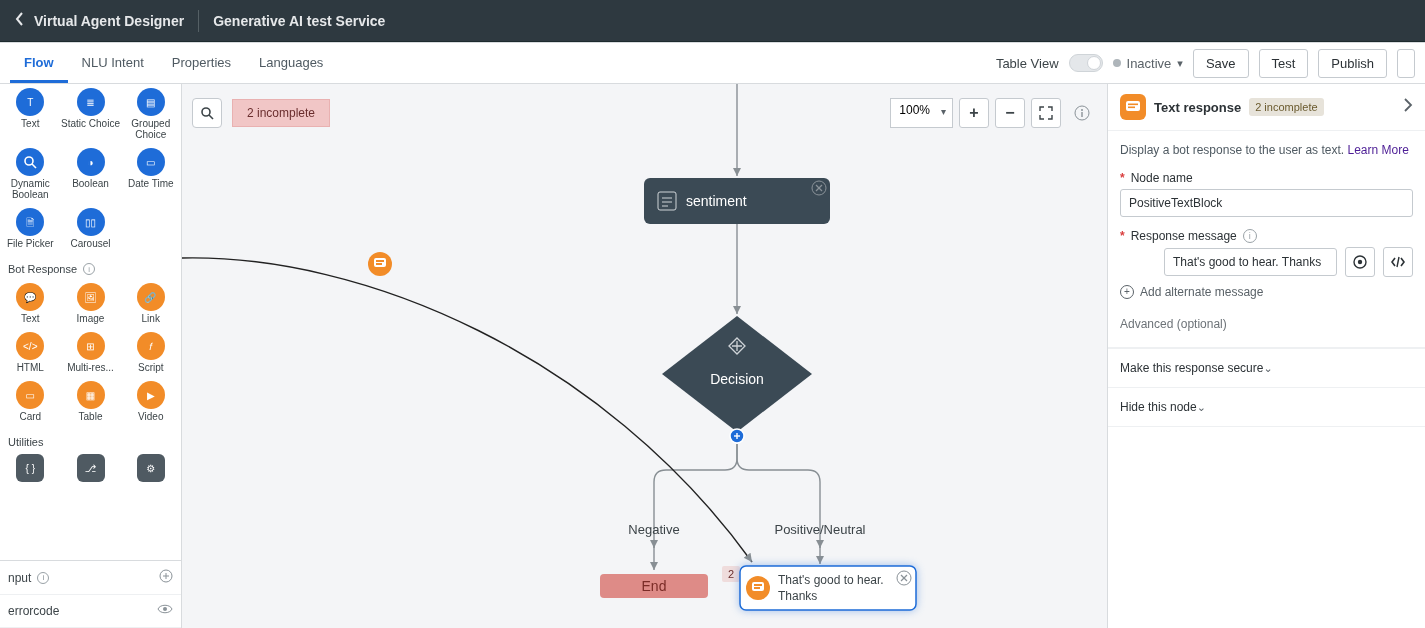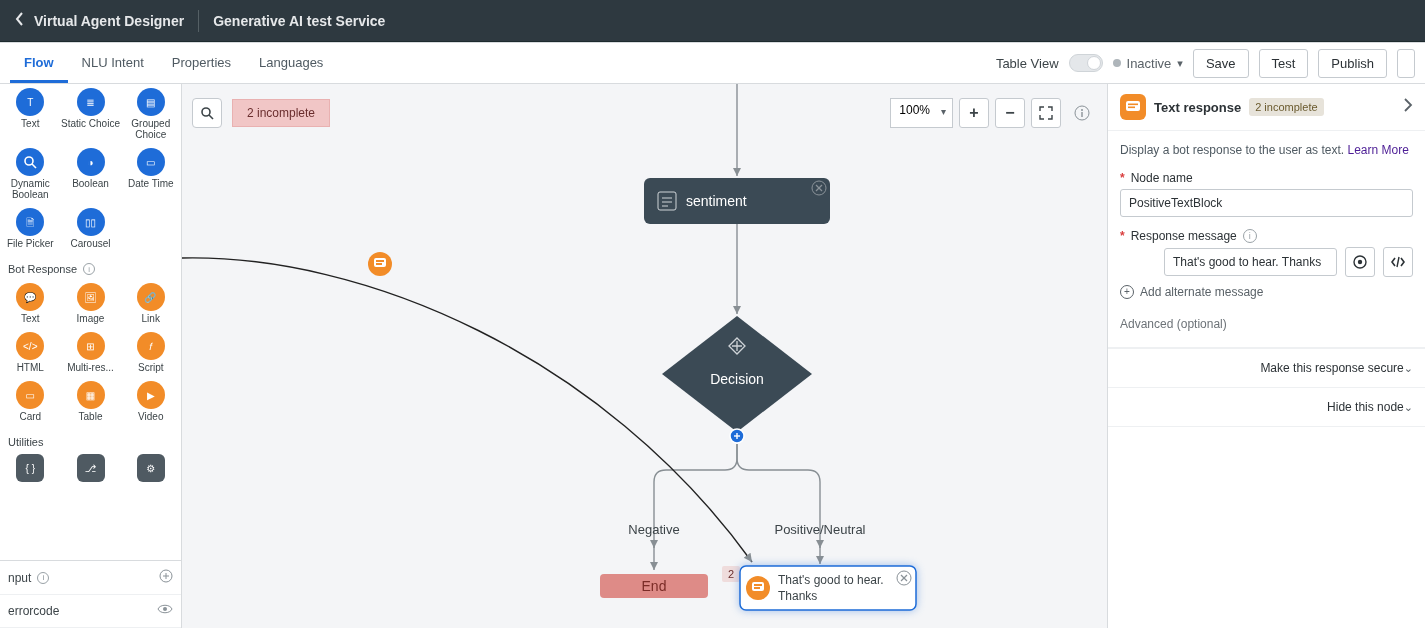--- a/index.html
+++ b/index.html
@@ -100,21 +100,21 @@
   .req-star { color:#d93e3e; font-weight:700; }
   .field-label .info-dot { width:14px; height:14px; border:1px solid #9aa2a7; border-radius:50%; font-size:9px; color:#9aa2a7; display:flex; align-items:center; justify-content:center; }
   .text-input { width:100%; border:1px solid #c5cacf; border-radius:3px; padding:6px 8px; font-size:12px; color:#2c3236; margin-bottom:12px; }
   .msg-row { display:flex; gap:8px; align-items:center; margin-bottom:8px;padding-left:44px; }
   .msg-input { flex:1; border:1px solid #c5cacf; border-radius:3px; padding:6px 8px; font-size:12px; color:#2c3236; }
   .tool-btn { width:30px; height:30px; border:1px solid #c5cacf; border-radius:3px; display:flex; align-items:center; justify-content:center; background:#fff; cursor:pointer; color:#3c4448; }
   .add-alt { display:flex; align-items:center; gap:6px; color:#5a6268; font-size:12px; cursor:pointer; margin-bottom:18px; }
   .add-alt .plus-circ { width:14px; height:14px; border:1.2px solid #5a6268; border-radius:50%; display:flex; align-items:center; justify-content:center; font-size:10px; line-height:10px; }
   .adv { color:#6d7378; font-size:12px; }
   .rp-accordion { border-top:1px solid #eef0f2; }
-  .acc-row { display:flex; align-items:center; justify-content:flex-end; padding:12px 12px; font-size:12px; color:#2c3236; border-bottom:1px solid #eef0f2; cursor:pointer; }
+  .acc-row { display:flex; align-items:center; justify-content:flex-start; padding:12px 12px; font-size:12px; color:#2c3236; border-bottom:1px solid #eef0f2; cursor:pointer; }
   .chev { font-size:11px; color:#5a6268; }
 </style>
 </head>
 <body>
 
 <div class="root">
 
   <div class="top-header">
     <span class="back">
       <svg width="12" height="14" viewBox="0 0 12 14">

